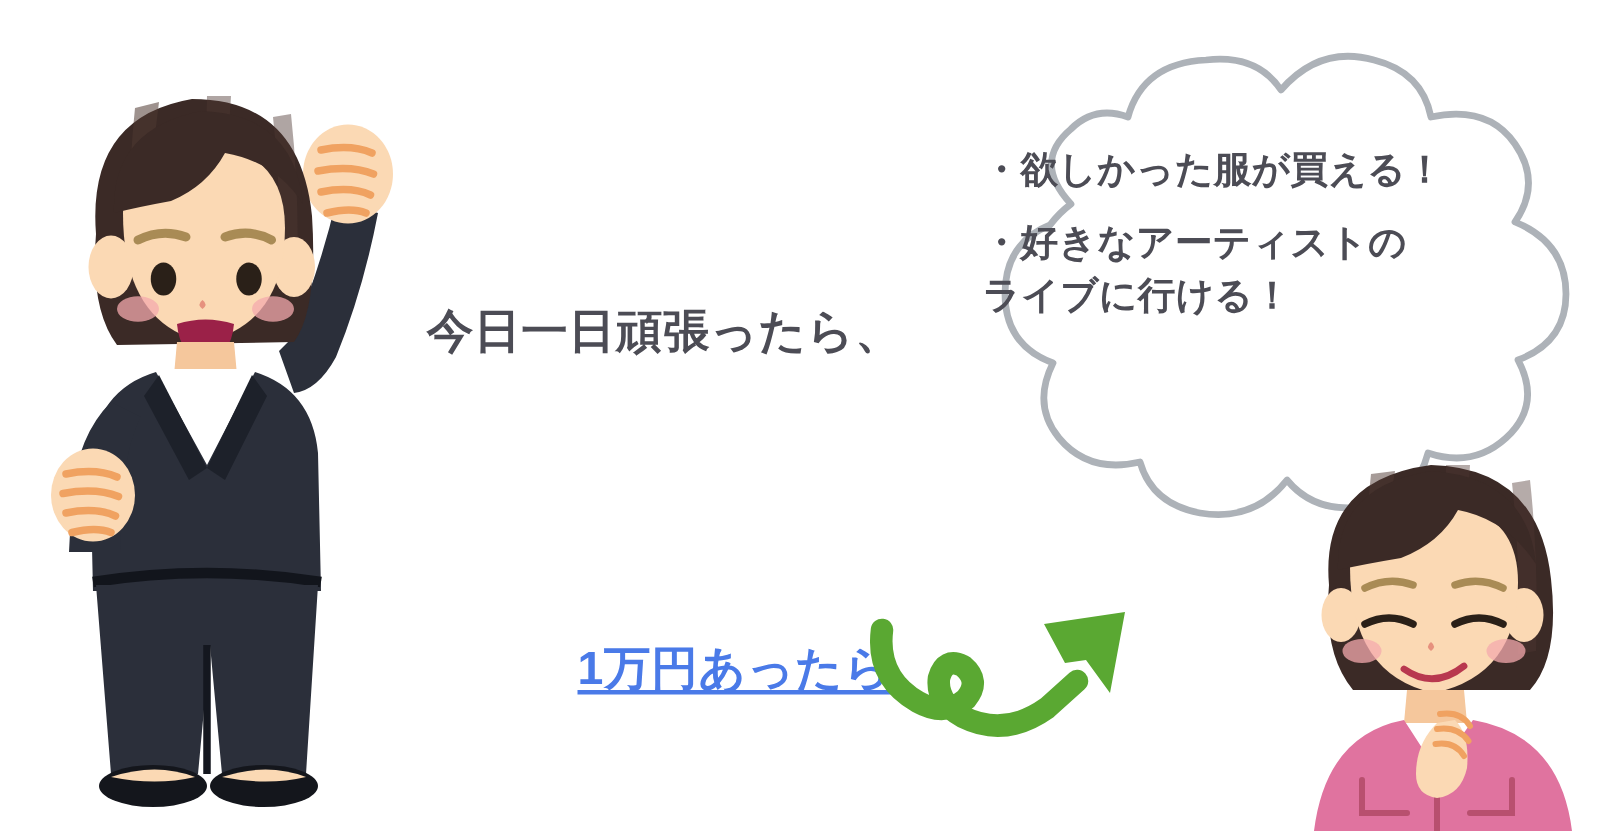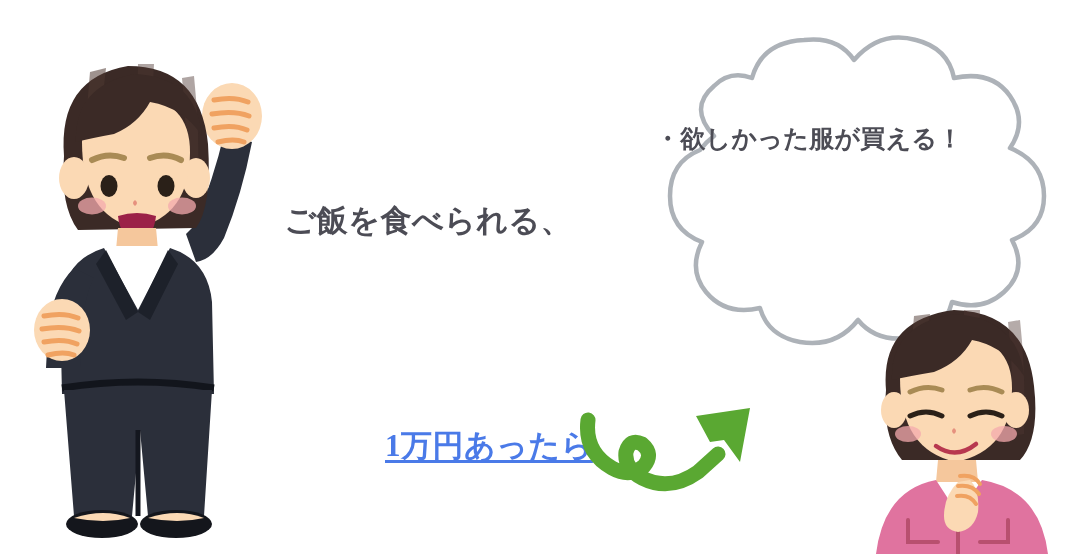--- a/index.html
+++ b/index.html
@@ -38,37 +38,36 @@
     line-height: 1.48;
     color: #4a7ae8;
     letter-spacing: 0.5px;
     white-space: pre;
   }
   .question-link .qline {
     display: block;
     text-decoration: underline;
     text-decoration-thickness: 3px;
     text-underline-offset: 4px;
-    font-family: Liberation Serif, serif;
   }
 
   
   .bubble-wrap {
     position: absolute;
     left: 596px;
     top: 16px;
     width: 470px;
     height: 372px;
   }
   .bubble-wrap svg { display: block; width: 100%; height: 100%; }
 
   .bubble-text {
     position: absolute;
     left: 655px;
-    top: 121px;
+    top: 96px;
     width: 360px;
     color: #4c4c55;
     font-size: 25px;
     font-weight: 700;
     line-height: 1.42;
     letter-spacing: 0.3px;
   }
   .bubble-item { margin-bottom: 13px; white-space: pre-line; }
   .bubble-item:last-child { margin-bottom: 0; }
 
@@ -154,21 +153,21 @@
       <path d="M120 392 L120 478" stroke="#14171f" stroke-width="5" fill="none"></path>
 
       <ellipse cx="84" cy="486" rx="36" ry="14" fill="#14161c"></ellipse>
       <ellipse cx="158" cy="486" rx="36" ry="14" fill="#14161c"></ellipse>
       <path d="M56 480 Q86 470 112 480 Q86 486 56 480 Z" fill="#fbd9b4"></path>
       <path d="M130 480 Q160 470 186 480 Q160 486 130 480 Z" fill="#fbd9b4"></path>
     </svg>
   </div>
 
   <div class="main-statement">
-    <span>ご飯を食べられる、</span><br>
+    <span>今日一日頑張ったら、</span><br>
   </div>
 
   <div class="question-link">
     <span class="qline">1万円あったら</span>
     
   </div>
 
   <div class="bubble-wrap">
     <svg viewBox="0 0 470 372" xmlns="http://www.w3.org/2000/svg">
       <path d="
@@ -192,20 +191,22 @@
         Q130 300 110 276
         Q92 254 106 226
         Q74 214 74 180
         Q74 146 104 134
         Q110 126 118 120 Z" fill="#ffffff" stroke="#adb2b8" stroke-width="4.5" stroke-linejoin="round"></path>
     </svg>
   </div>
 
   <div class="bubble-text">
     <div class="bubble-item">・欲しかった服が買える！</div>
+    <div class="bubble-item">・好きなアーティストの
+  ライブに行ける！</div>
   </div>
 
   <div class="green-arrow">
     <svg viewBox="0 0 196 100" xmlns="http://www.w3.org/2000/svg">
       <path d="M10 24
                Q6 56 34 72
                Q52 82 66 70
                Q76 58 64 48
                Q52 42 48 56
                Q46 72 64 82

